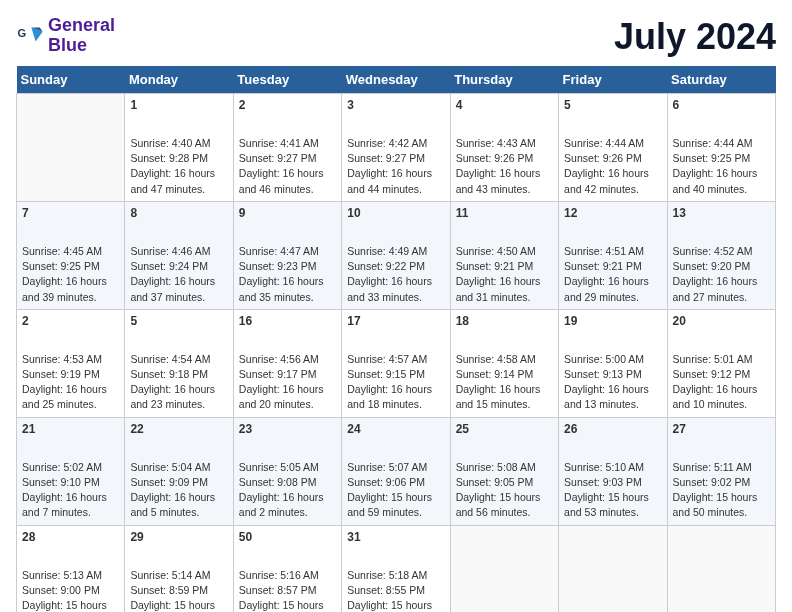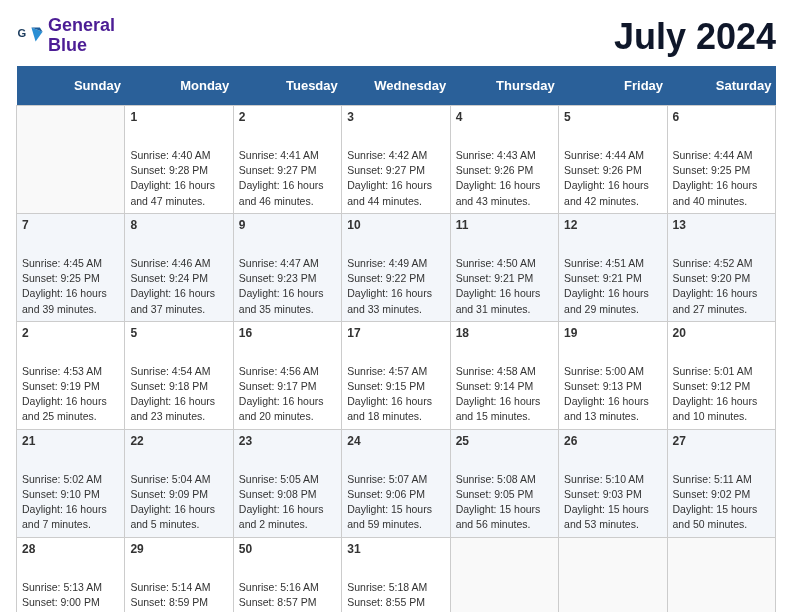--- a/index.html
+++ b/index.html
@@ -44,22 +44,22 @@
       color: #333;
     }
     table {
       width: 100%;
       border-collapse: collapse;
       font-size: 11px;
     }
     th {
       background-color: #2a6099;
       color: #fff;
-      padding: 12px 4px;
-      text-align: right;
+      padding: 6px 4px;
+      text-align: left;
       font-size: 13px;
       font-weight: bold;
     }
     td {
       border: 1px solid #ccc;
       vertical-align: top;
       padding: 4px 5px;
       height: 80px;
       width: 108px;
       color: #333;

